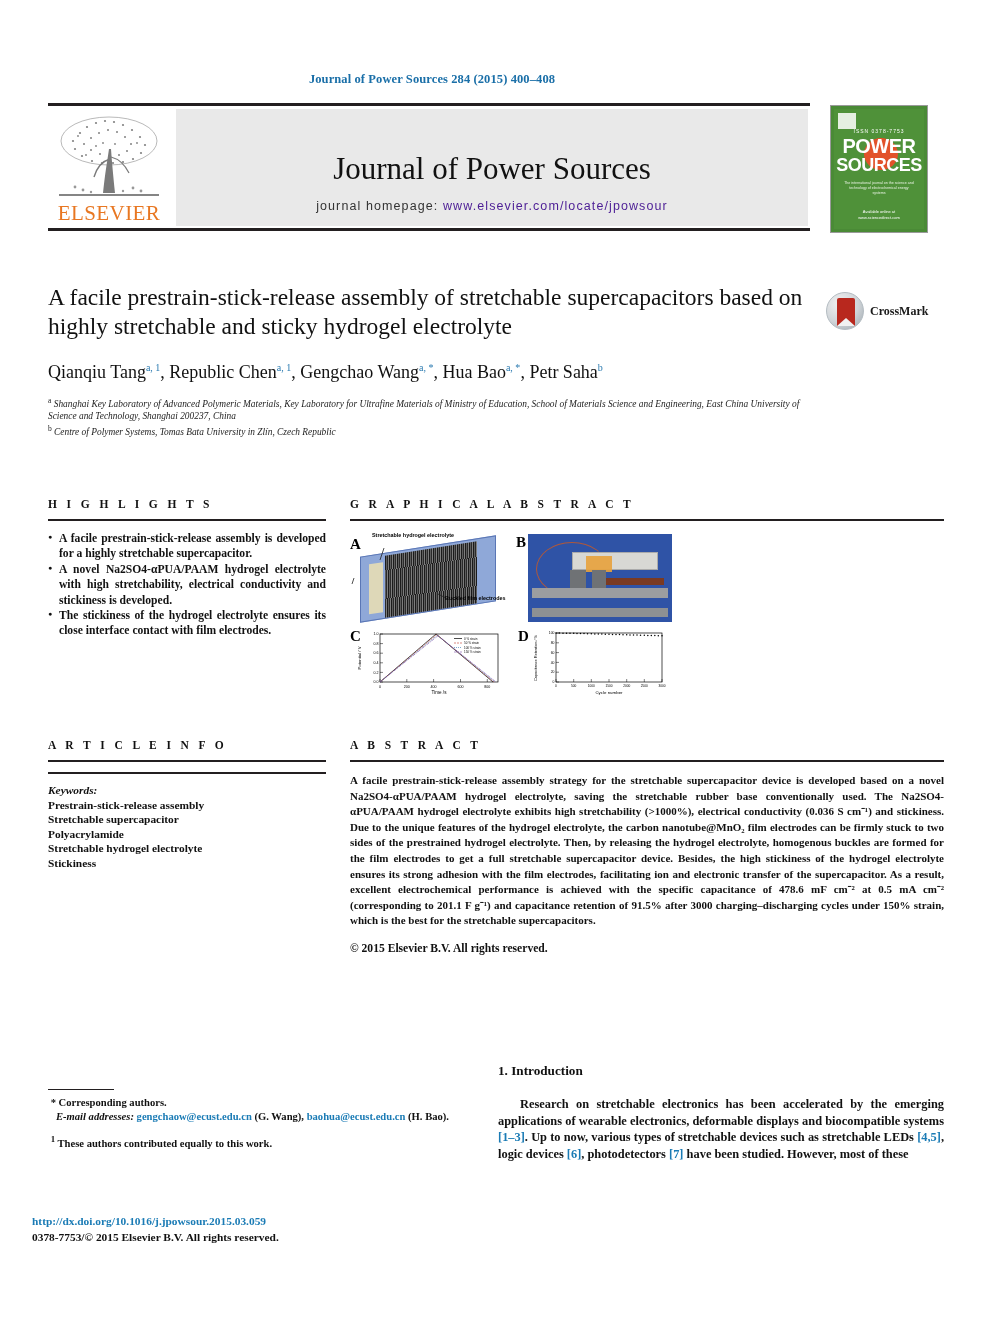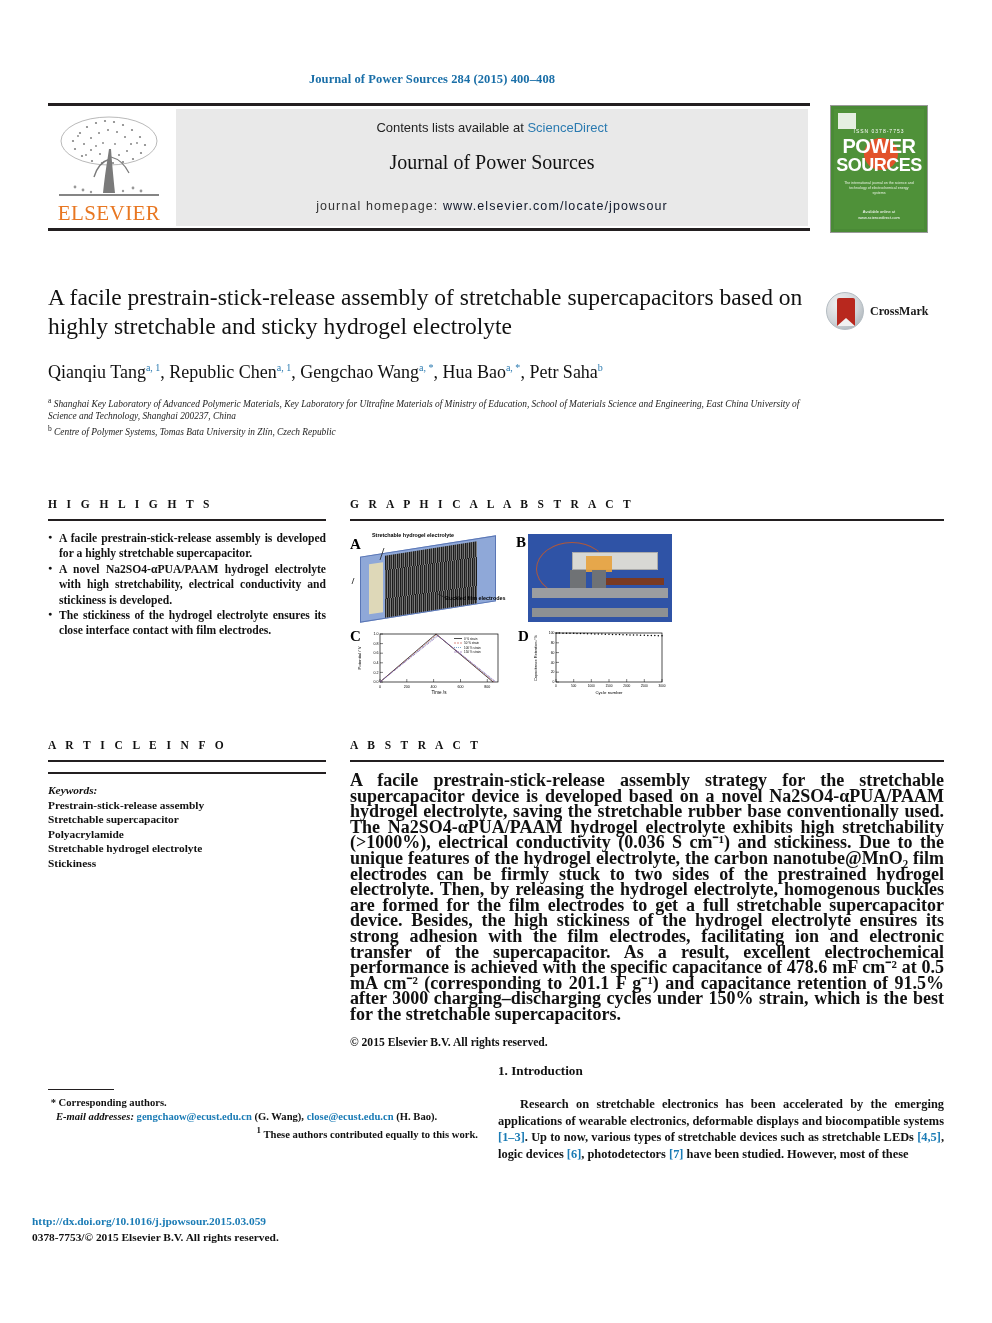--- a/index.html
+++ b/index.html
@@ -97,35 +97,35 @@
   }
   .contents-line .sd {
     color: #2a7ab0;
   }
   .journal-title {
     position: absolute;
     left: 0; top: 42px;
     width: 632px;
     text-align: center;
     font-family: "Liberation Serif", serif;
-    font-size: 20px;
+    font-size: 31px;
     color: #111;
   }
   .homepage-line {
     position: absolute;
     left: 0; top: 90px;
     width: 632px;
     text-align: center;
     font-family: "Liberation Sans", sans-serif;
     font-size: 12.5px;
     letter-spacing: 1.1px;
     color: #333;
   }
   .homepage-line .url {
-    color: #0f172a;
+    color: #4c1d95;
   }
 
   
   .cover-thumb {
     position: absolute;
     left: 782px; top: 2px;
     width: 96px;
     height: 126px;
     border: 1px solid #9a9a9a;
     background: #4a8a36;
@@ -349,21 +349,21 @@
   }
   .ai-rule {
     margin: 10px 0 9px 0;
     border-top: 2px solid #231f20;
   }
 
   .abstract-text {
     margin-top: 11px;
     font-family: "Liberation Serif", serif;
     font-weight: bold;
-    font-size: 18px;
+    font-size: 11px;
     line-height: 15.6px;
     text-align: justify;
     color: #111;
   }
   .abstract-copy {
     margin-top: 13px;
     text-align: left;
     font-family: "Liberation Serif", serif;
     font-weight: bold;
     font-size: 11.6px;
@@ -639,23 +639,20 @@
             <circle cx="88" cy="80" r="1.4"></circle>
               <circle cx="70" cy="80" r="1.2"></circle>
               <circle cx="38" cy="81" r="1.2"></circle>
           </g>
         </g>
       </svg>
       <div class="elsevier-word">ELSEVIER</div>
     </div>
 
     <div class="masthead-center">
-      <div class="contents-line">
-        <span>Contents lists available at </span><span class="sd">ScienceDirect</span>
-      </div>
       <div class="journal-title">Journal of Power Sources</div>
       <div class="homepage-line">
         <span>journal homepage: </span><span class="url">www.elsevier.com/locate/jpowsour</span>
       </div>
     </div>
 
     <div class="cover-thumb">
       <div class="cover-inner">
         <div class="cover-topbar"></div>
         <div class="cover-kicker">ISSN 0378-7753</div>
@@ -892,24 +889,24 @@
   </div>
 
   <div class="footnote-block">
     <div class="footnote-rule"></div>
     <div class="footnote-text">
       &nbsp;<span>*</span>
       <span>Corresponding authors.</span><br>
       &nbsp;&nbsp;&nbsp;<span class="em">E-mail addresses:</span>
       <span class="link">gengchaow@ecust.edu.cn</span>
       <span>(G. Wang)</span>,
-      <span class="link">close@ecust.edu.cn</span>
+      <span class="link">baohua@ecust.edu.cn</span>
       <span>(H. Bao)</span>.
     </div>
-    <div class="footnote-text" style="margin-top:1px;text-align:right;">
+    <div class="footnote-text" style="margin-top:10px;">
       &nbsp;<sup>1</sup>
       <span>These authors contributed equally to this work.</span>
     </div>
   </div>
 
   <div class="doi-block">
     <div class="doi-line">http://dx.doi.org/10.1016/j.jpowsour.2015.03.059</div>
     <div class="issn-line">0378-7753/© 2015 Elsevier B.V. All rights reserved.</div>
   </div>
 

